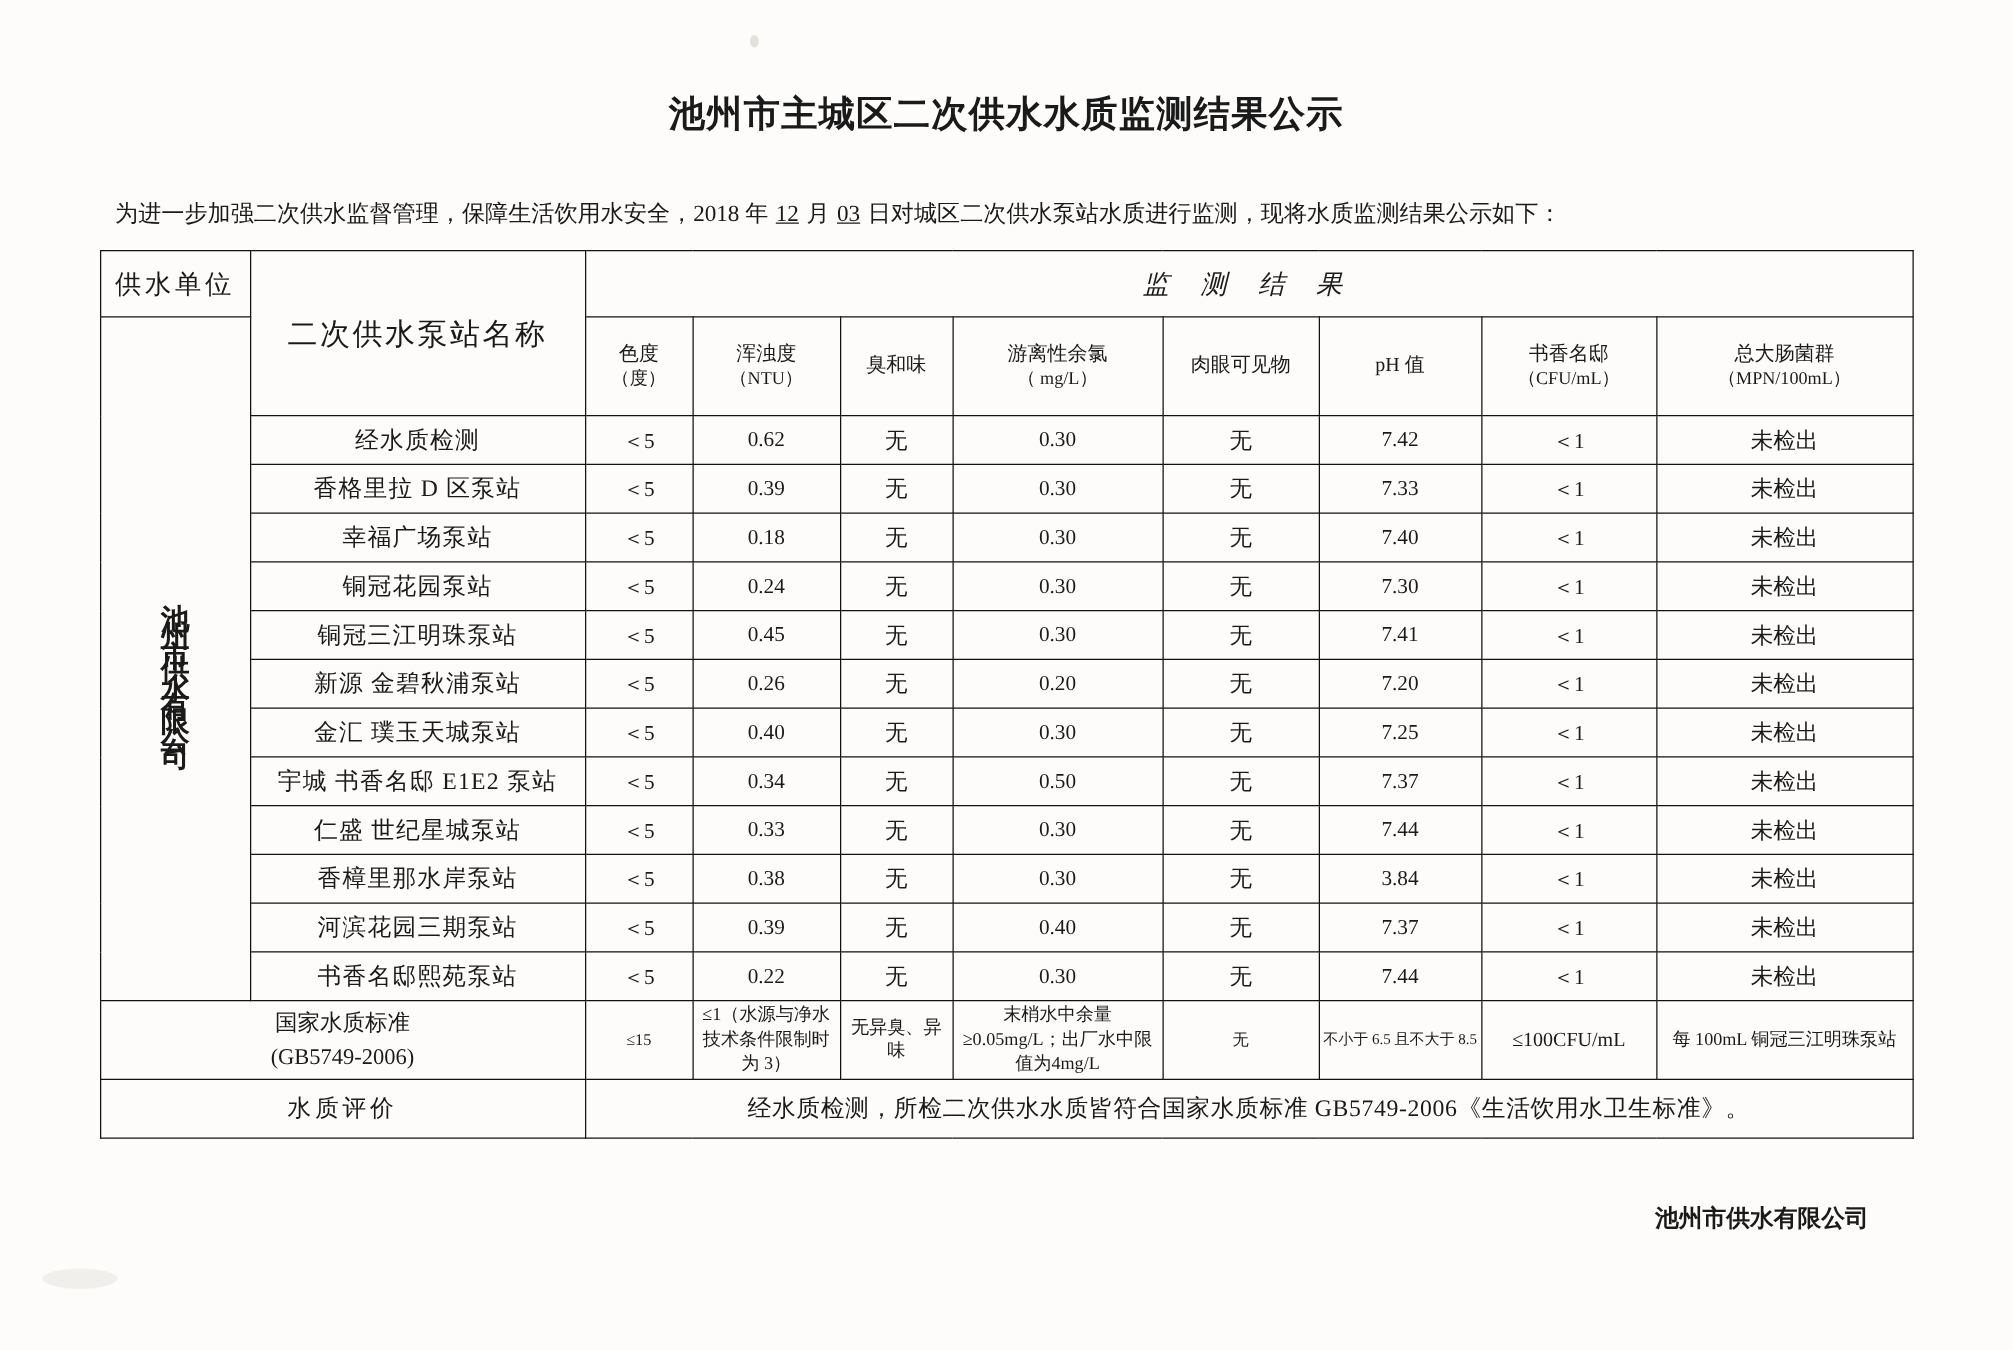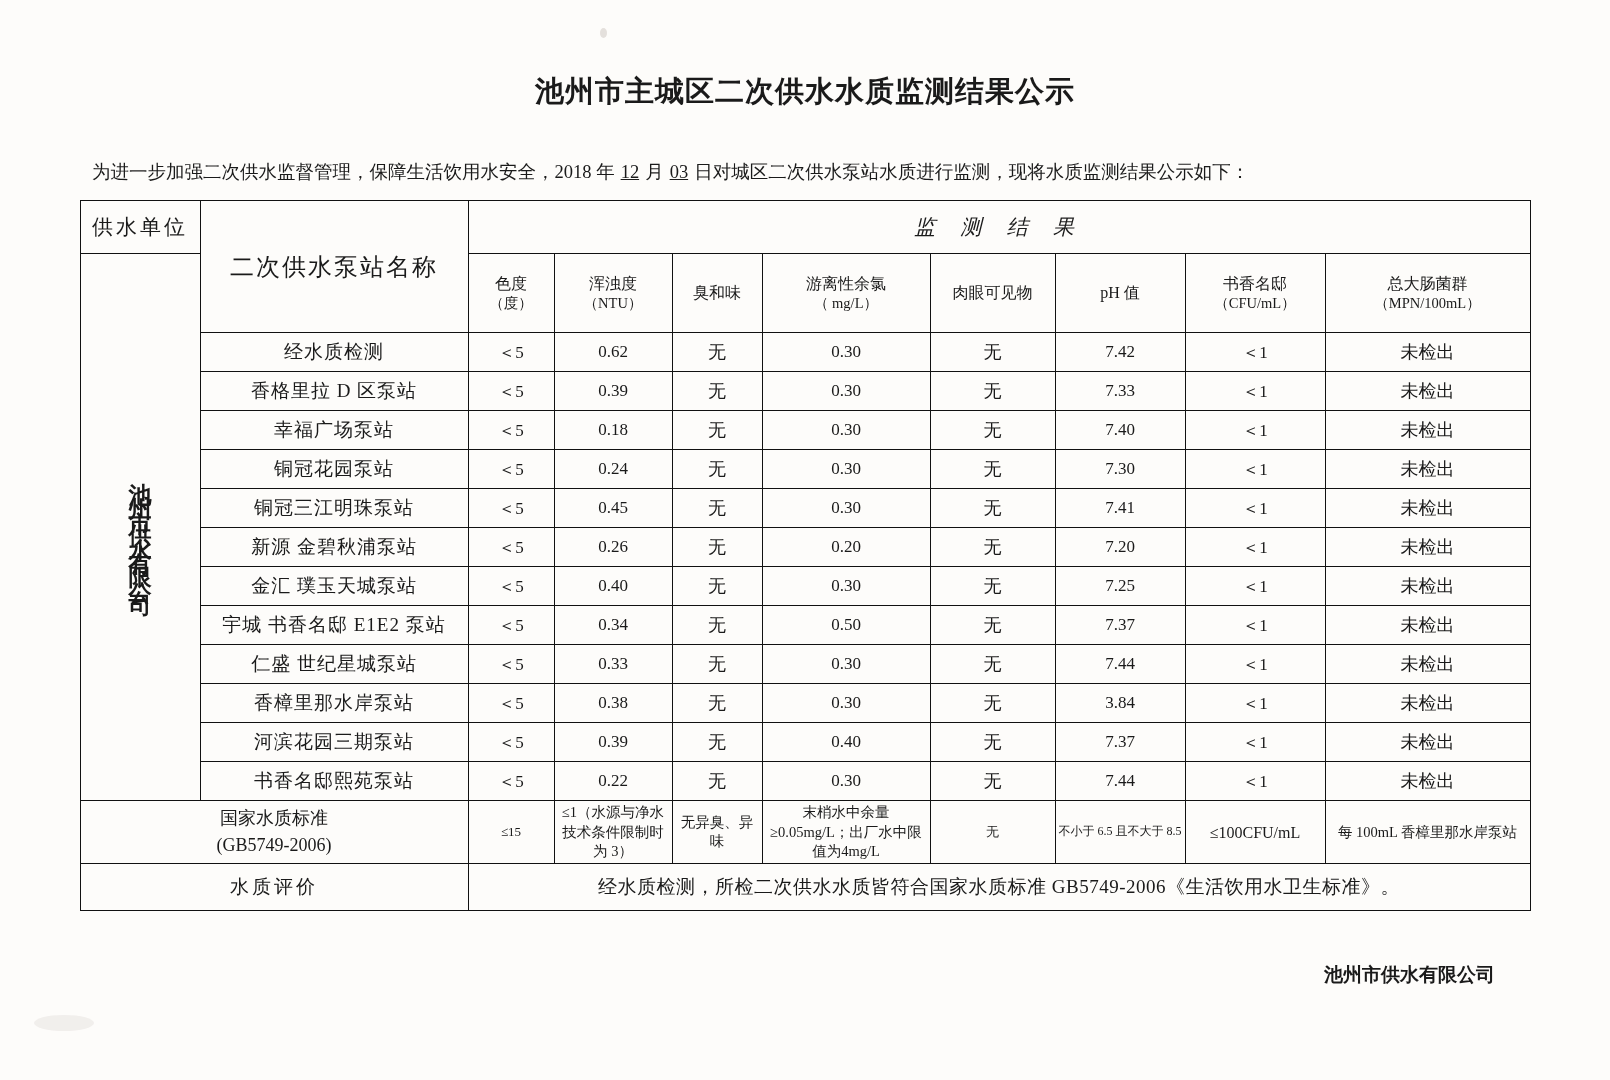--- a/index.html
+++ b/index.html
@@ -350,21 +350,21 @@
           <div>国家水质标准</div>
           <div>(GB5749-2006)</div>
         </td>
         <td class="std-cell std-cell-lg">≤15</td>
         <td class="std-cell">≤1（水源与净水技术条件限制时为 3）</td>
         <td class="std-cell">无异臭、异味</td>
         <td class="std-cell">末梢水中余量≥0.05mg/L；出厂水中限值为4mg/L</td>
         <td class="std-cell std-cell-lg">无</td>
         <td class="std-cell" style="font-size:12px">不小于 6.5 且不大于 8.5</td>
         <td class="std-cell" style="font-size:16px">≤100CFU/mL</td>
-        <td class="std-cell">每 100mL 香樟里那水岸泵站</td>
+        <td class="std-cell">每 100mL 铜冠三江明珠泵站</td>
       </tr>
 
       <tr>
         <td colspan="2" class="eval-label">水质评价</td>
         <td colspan="8" class="eval-text">经水质检测，所检二次供水水质皆符合国家水质标准 GB5749-2006《生活饮用水卫生标准》。</td>
       </tr>
     </tbody>
   </table>
 
   <div class="footer-sign">池州市供水有限公司</div>

